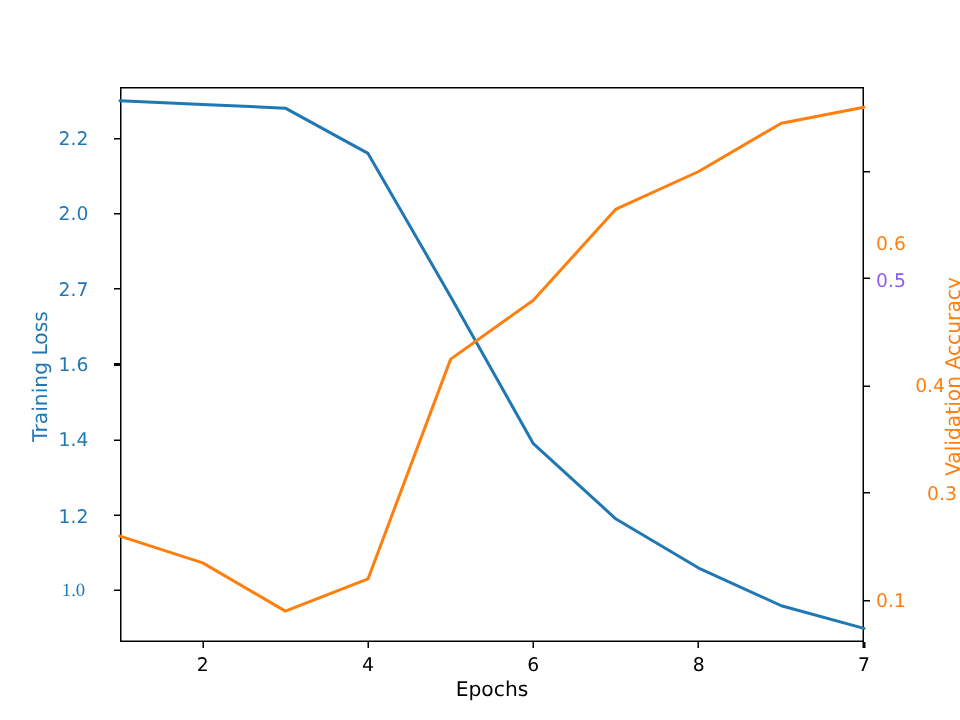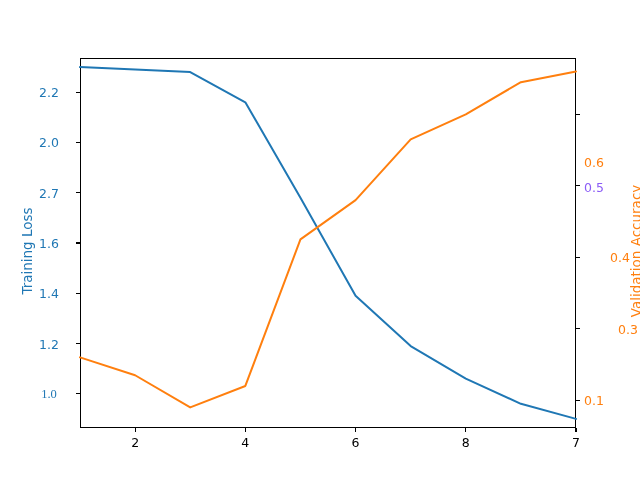--- a/index.html
+++ b/index.html
@@ -127,20 +127,21 @@
 
   <div id="plot-frame"></div>
 
   <svg id="plot-svg" viewBox="0 0 496 370" preserveAspectRatio="none">
     <polyline id="line-loss" fill="none" stroke="#1f77b4" stroke-width="2" stroke-linejoin="round" stroke-linecap="round" points="0.00,9.10 55.11,11.61 110.22,14.12 165.33,44.28 220.44,139.77 275.56,237.77 330.67,288.03 385.78,320.70 440.89,345.83 496.00,360.90"></polyline>
     <polyline id="line-accuracy" fill="none" stroke="#ff7f0e" stroke-width="2" stroke-linejoin="round" stroke-linecap="round" points="0.00,299.37 55.11,317.24 110.22,349.41 165.33,327.97 220.44,181.43 275.56,142.11 330.67,81.35 385.78,56.33 440.89,24.16 496.00,13.44"></polyline>
   </svg>
 
   <div id="ylabel-left">Training Loss</div>
   <div id="ylabel-right">Validation Accuracy</div>
+  <div id="xlabel">Epochs</div>
 
   <div id="ticks-left">
       <div class="tick-mark y-left" style="top: 393.224px;"></div>
       <div class="tick-label ytick-left" style="top: 393.774px; left: 26px; width: 46px; color: rgb(31, 119, 180); font-family: Liberation Serif, serif;">1.0</div>
       <div class="tick-mark y-left" style="top: 342.966px;"></div>
       <div class="tick-label ytick-left" style="top: 343.516px; left: 26px; width: 46px; color: rgb(31, 119, 180);">1.2</div>
       <div class="tick-mark y-left" style="top: 292.708px;"></div>
       <div class="tick-label ytick-left" style="top: 293.258px; left: 26px; width: 46px; color: rgb(31, 119, 180);">1.4</div>
       <div class="tick-mark y-left" style="top: 242.45px;"></div>
       <div class="tick-label ytick-left" style="top: 243px; left: 26px; width: 46px; color: rgb(31, 119, 180);">1.6</div>

